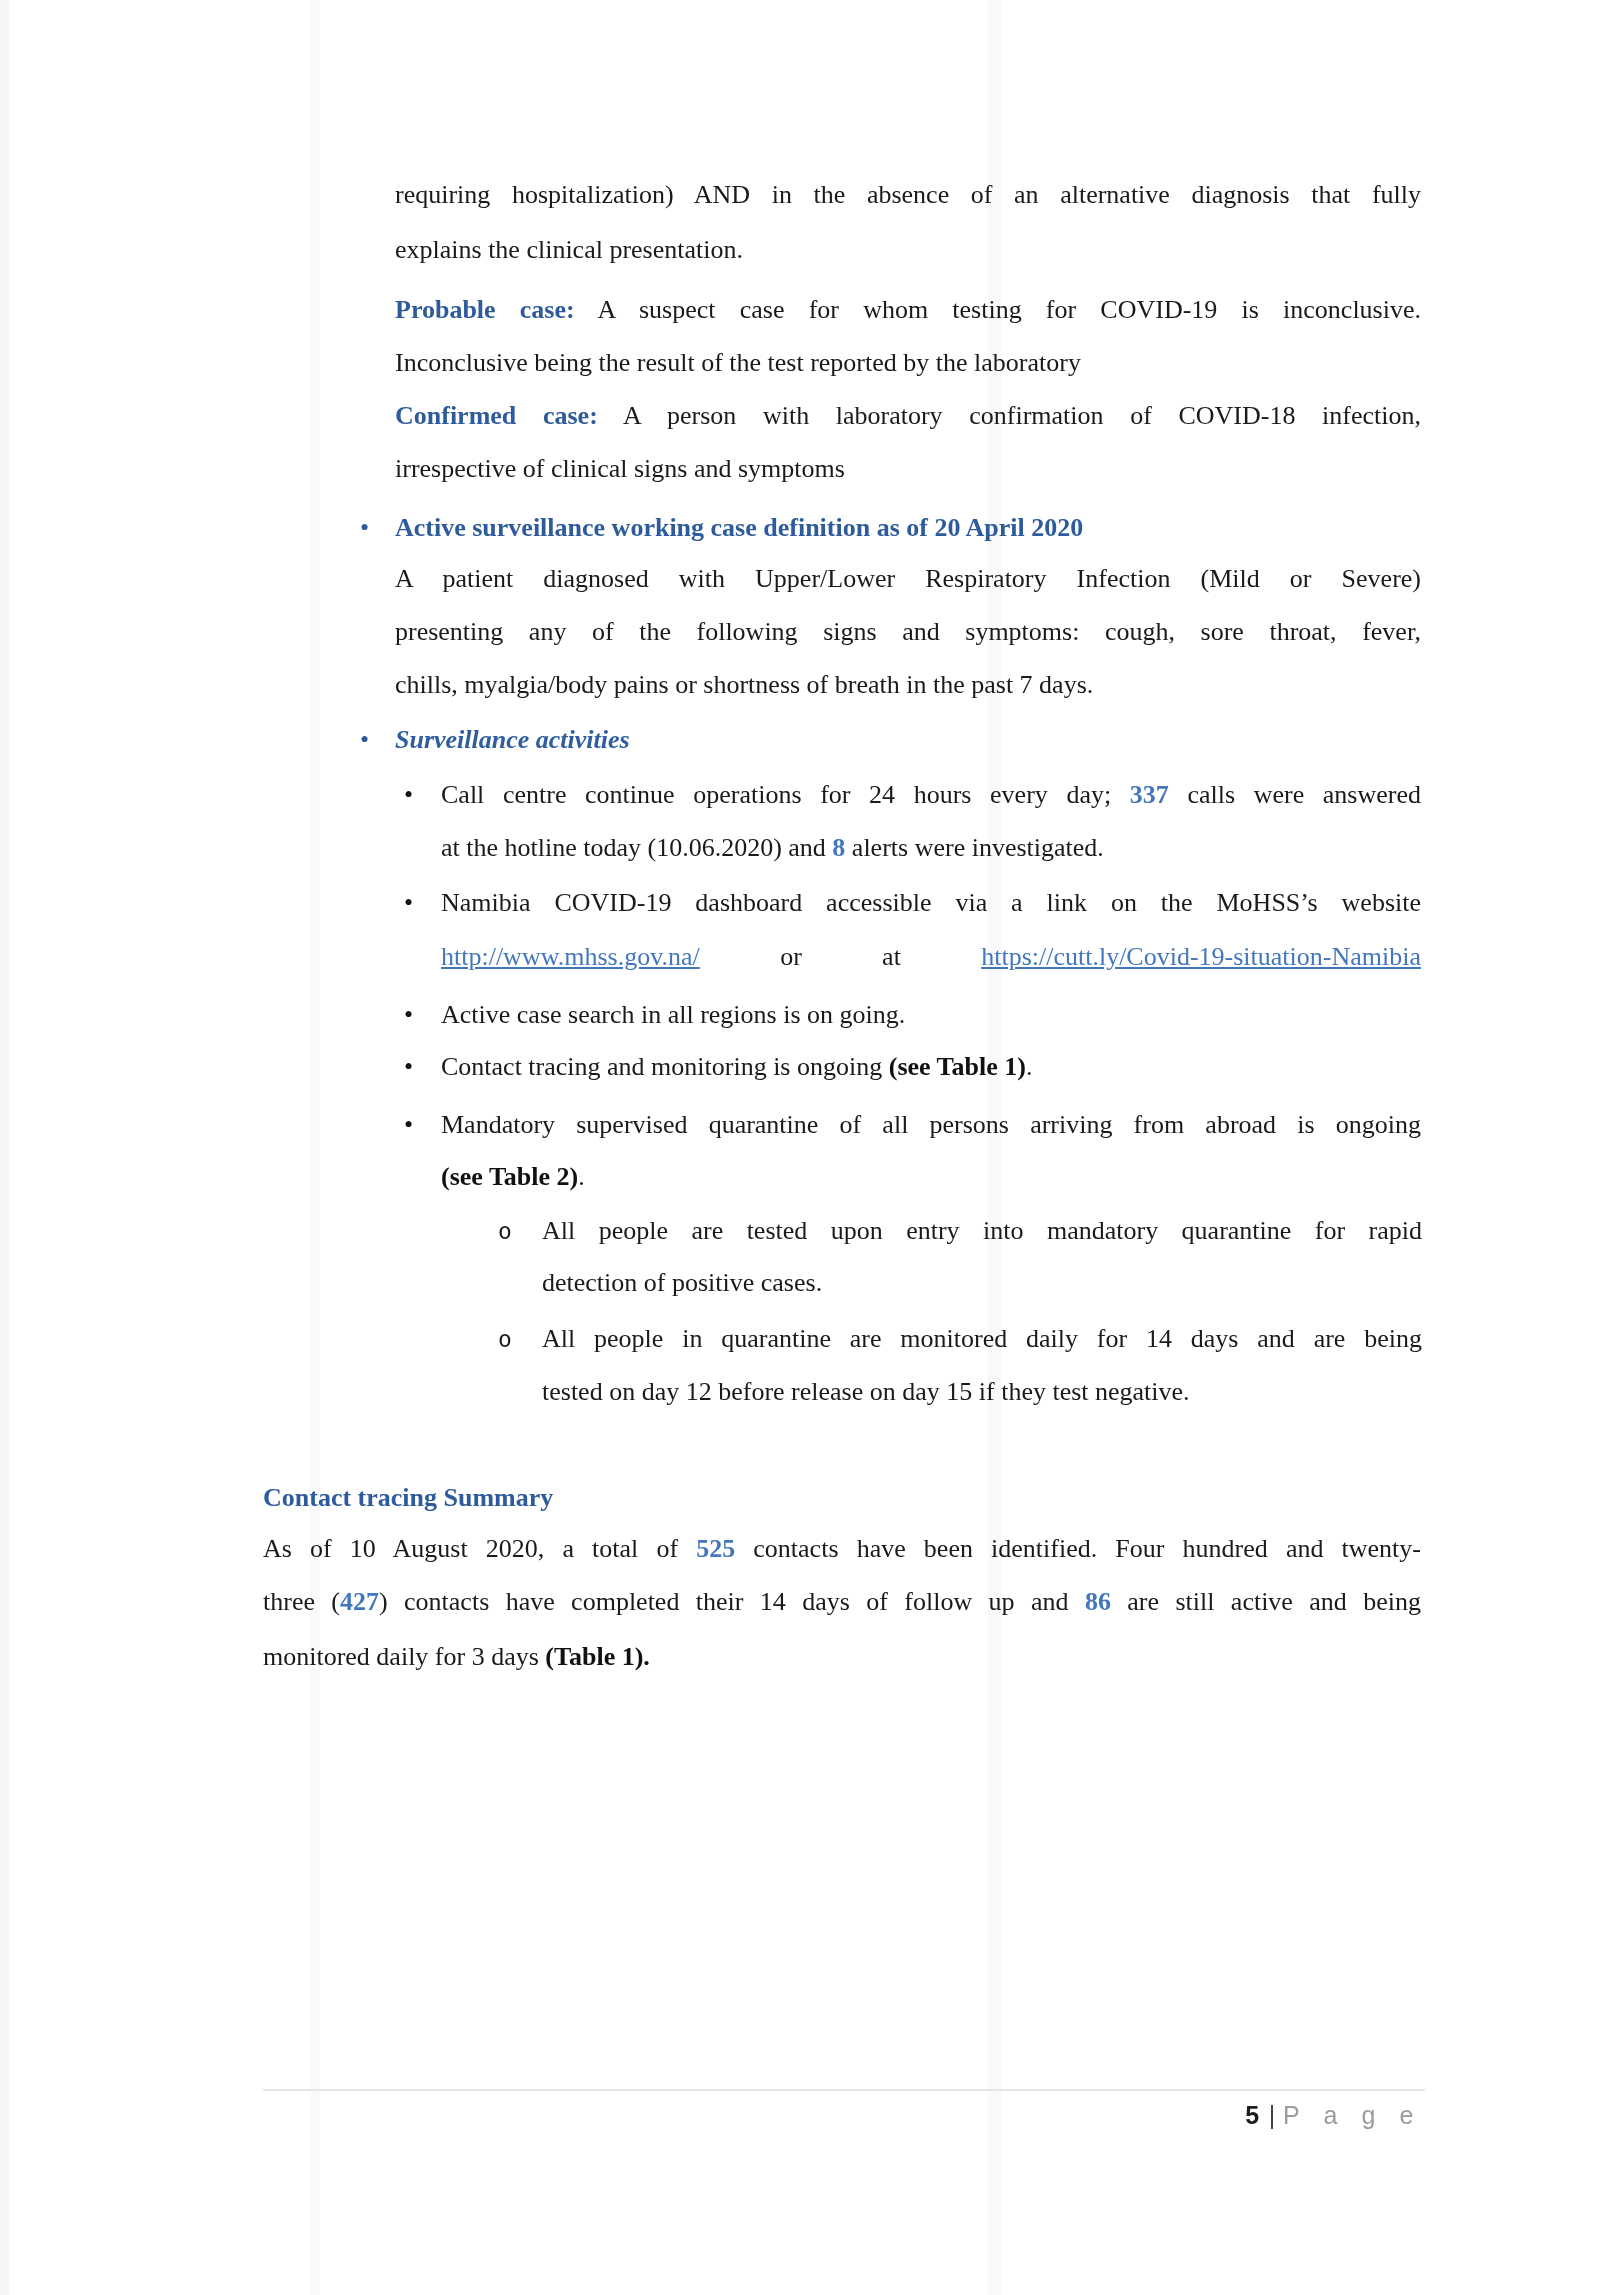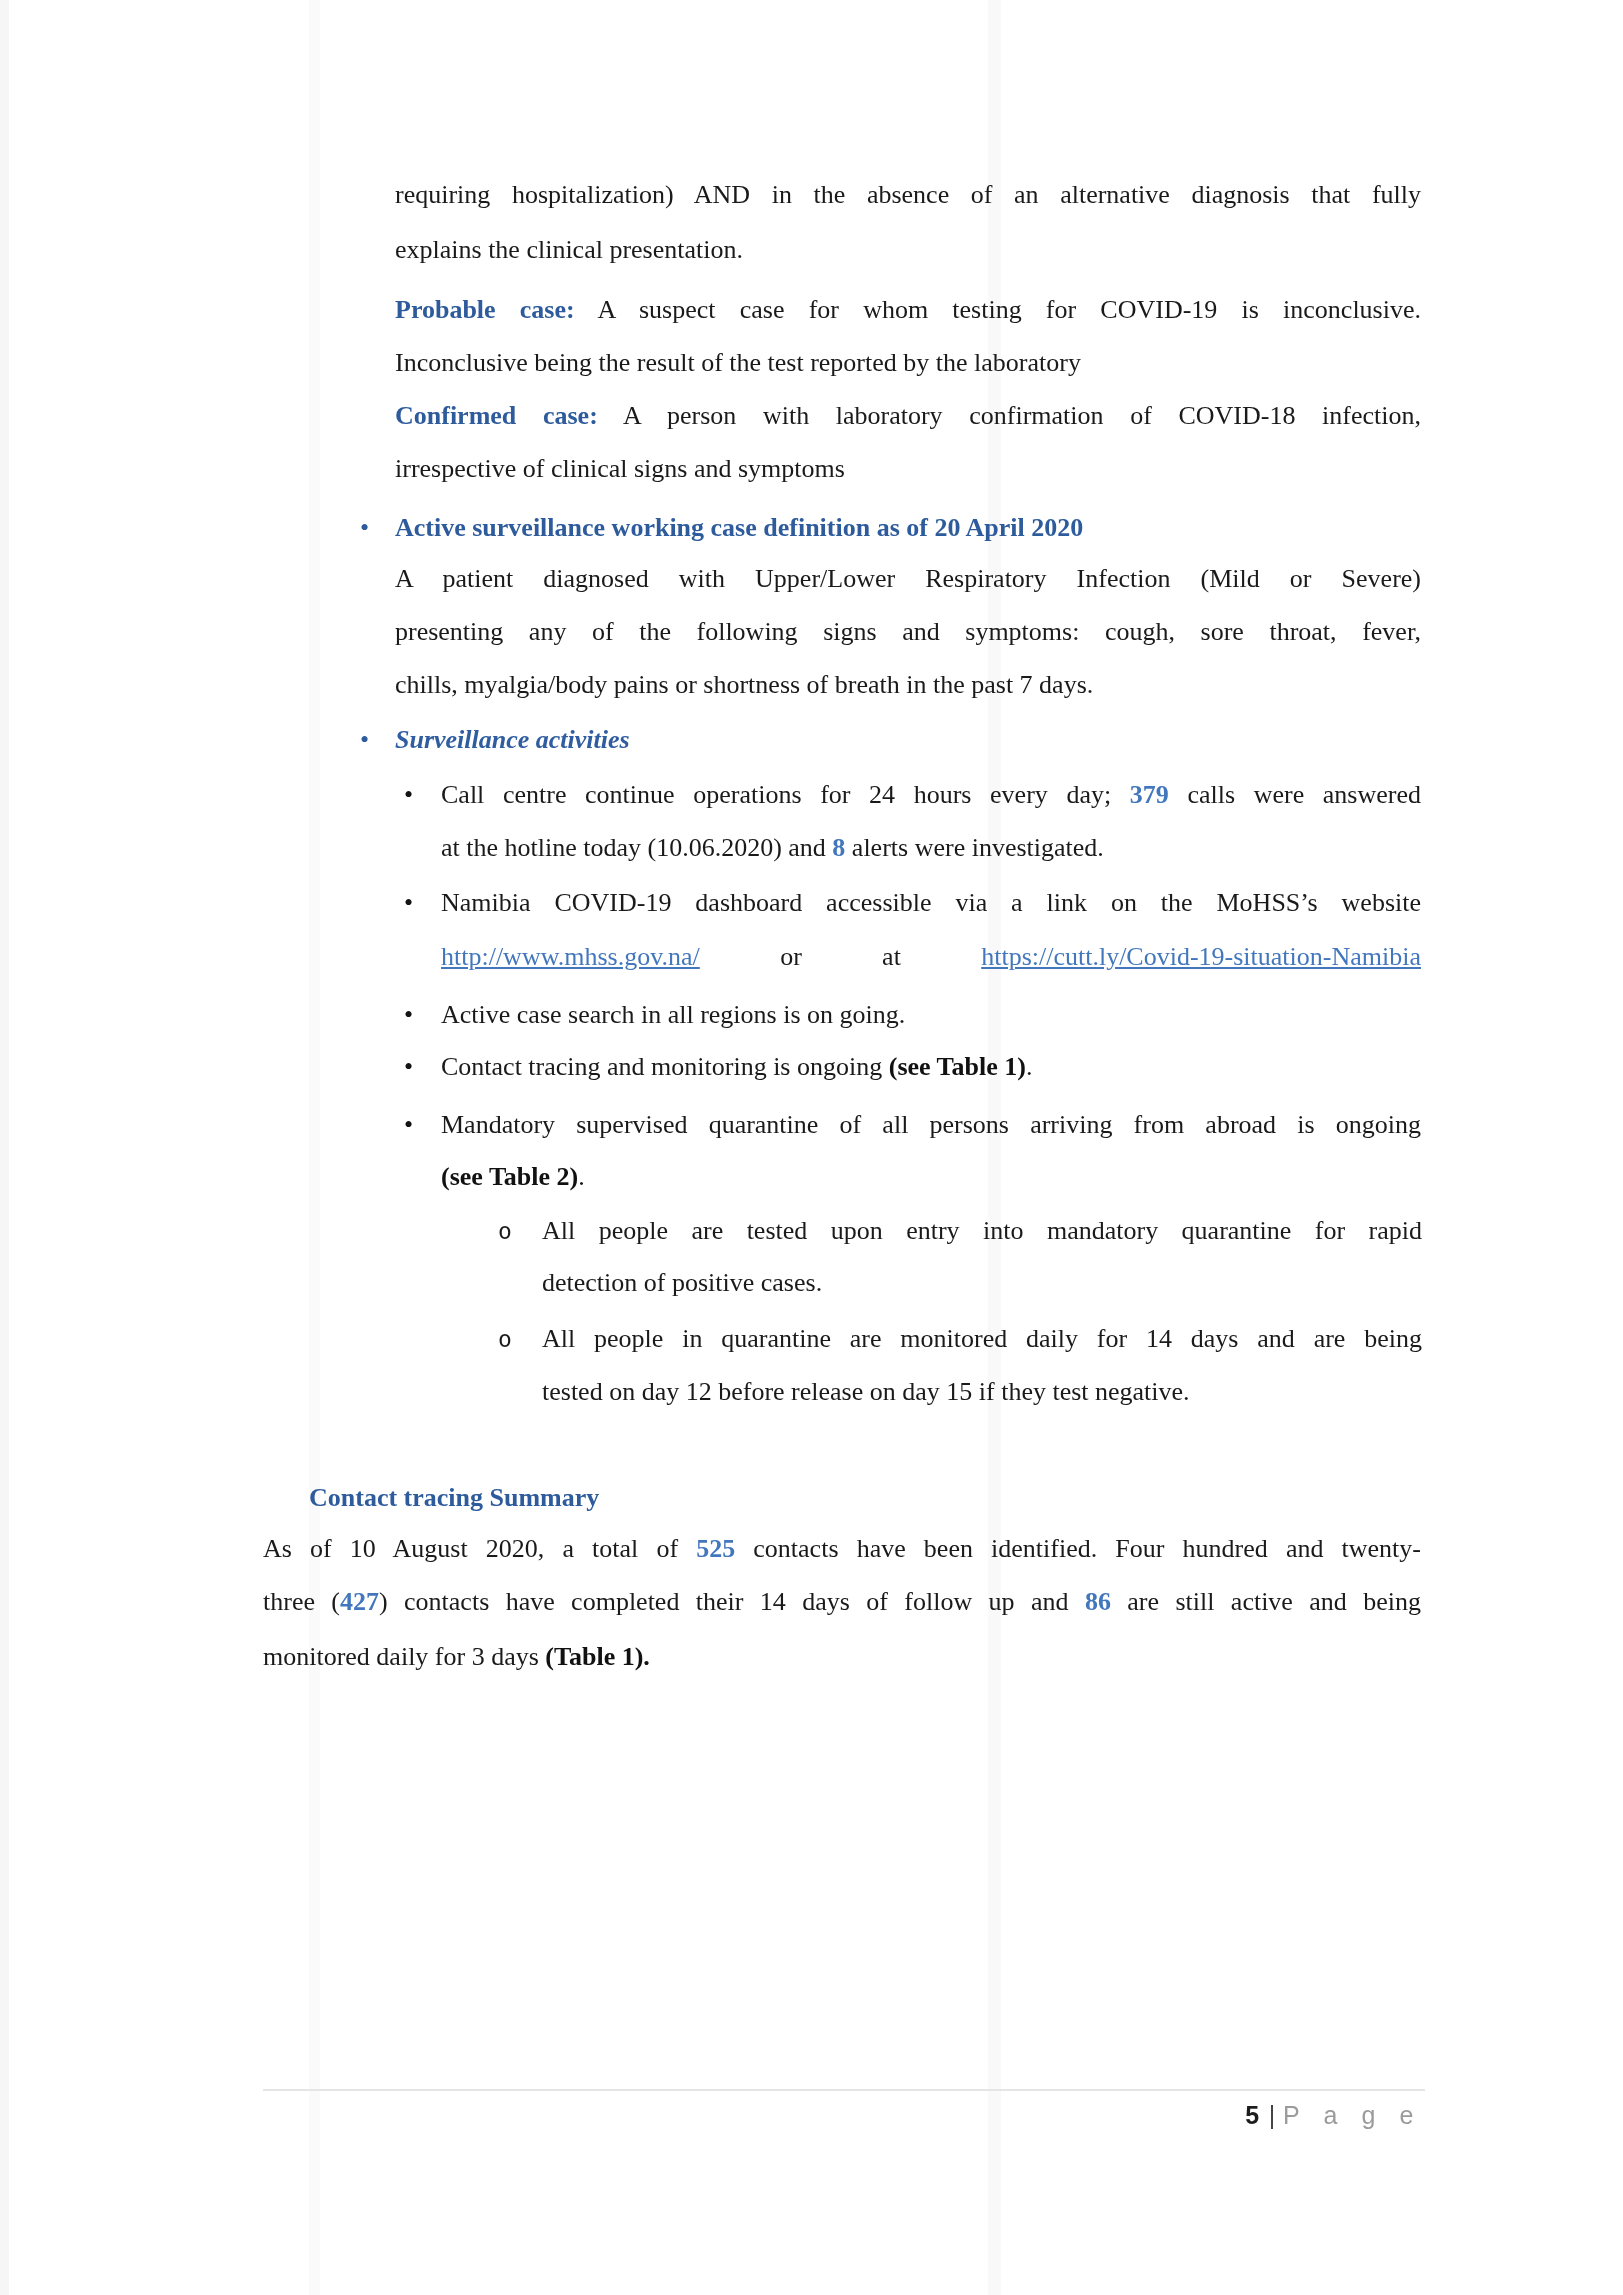--- a/index.html
+++ b/index.html
@@ -49,39 +49,39 @@
       <div class="line j" style="left: 395px; top: 398px; width: 1026px;"><span class="sg-lb">Confirmed case:</span><span class="sg-n"> A person with laboratory confirmation of COVID-18 infection,</span></div>
       <div class="line" style="left: 395px; top: 451px; width: 1026px;"><span class="sg-n">irrespective of clinical signs and symptoms</span></div>
       <span class="bullet blue" style="left: 360px; top: 510px;">•</span>
       <div class="line" style="left: 395px; top: 510px; width: 1026px;"><span class="sg-h">Active surveillance working case definition as of 20 April 2020</span></div>
       <div class="line j" style="left: 395px; top: 561px; width: 1026px;"><span class="sg-n">A patient diagnosed with Upper/Lower Respiratory Infection (Mild or Severe)</span></div>
       <div class="line j" style="left: 395px; top: 614px; width: 1026px;"><span class="sg-n">presenting any of the following signs and symptoms: cough, sore throat, fever,</span></div>
       <div class="line" style="left: 395px; top: 667px; width: 1026px;"><span class="sg-n">chills, myalgia/body pains or shortness of breath in the past 7 days.</span></div>
       <span class="bullet blue" style="left: 360px; top: 722px;">•</span>
       <div class="line" style="left: 395px; top: 722px; width: 1026px;"><span class="sg-hi">Surveillance activities</span></div>
       <span class="bullet" style="left: 404px; top: 777px;">•</span>
-      <div class="line j" style="left: 441px; top: 777px; width: 980px;"><span class="sg-n">Call centre continue operations for 24 hours every day; </span><span class="sg-num">379</span><span class="sg-n"> calls were answered</span></div>
+      <div class="line j" style="left: 441px; top: 777px; width: 980px;"><span class="sg-n">Call centre continue operations for 24 hours every day; </span><span class="sg-num">337</span><span class="sg-n"> calls were answered</span></div>
       <div class="line" style="left: 441px; top: 830px; width: 980px; font-family: Liberation Serif, serif;"><span class="sg-n">at the hotline today (10.06.2020) and </span><span class="sg-num">8</span><span class="sg-n"> alerts were investigated.</span></div>
       <span class="bullet" style="left: 404px; top: 885px;">•</span>
       <div class="line j" style="left: 441px; top: 885px; width: 980px;"><span class="sg-n">Namibia COVID-19 dashboard accessible via a link on the MoHSS’s website</span></div>
       <div class="line j" style="left: 441px; top: 939px; width: 980px;"><a class="sg-a" href="#">http://www.mhss.gov.na/</a><span class="sg-n"> or at </span><a class="sg-a" href="#">https://cutt.ly/Covid-19-situation-Namibia</a></div>
       <span class="bullet" style="left: 404px; top: 997px;">•</span>
       <div class="line" style="left: 441px; top: 997px; width: 980px;"><span class="sg-n">Active case search in all regions is on going.</span></div>
       <span class="bullet" style="left: 404px; top: 1049px;">•</span>
       <div class="line" style="left: 441px; top: 1049px; width: 980px;"><span class="sg-n">Contact tracing and monitoring is ongoing </span><span class="sg-b">(see Table 1)</span><span class="sg-n">.</span></div>
       <span class="bullet" style="left: 404px; top: 1107px;">•</span>
       <div class="line j" style="left: 441px; top: 1107px; width: 980px;"><span class="sg-n">Mandatory supervised quarantine of all persons arriving from abroad is ongoing</span></div>
       <div class="line" style="left: 441px; top: 1159px; width: 980px;"><span class="sg-b">(see Table 2)</span><span class="sg-n">.</span></div>
       <span class="bullet circ" style="left: 498px; top: 1213px;">o</span>
       <div class="line j" style="left: 542px; top: 1213px; width: 880px;"><span class="sg-n">All people are tested upon entry into mandatory quarantine for rapid</span></div>
       <div class="line" style="left: 542px; top: 1265px; width: 880px;"><span class="sg-n">detection of positive cases.</span></div>
       <span class="bullet circ" style="left: 498px; top: 1321px;">o</span>
       <div class="line j" style="left: 542px; top: 1321px; width: 880px;"><span class="sg-n">All people in quarantine are monitored daily for 14 days and are being</span></div>
       <div class="line" style="left: 542px; top: 1374px; width: 880px;"><span class="sg-n">tested on day 12 before release on day 15 if they test negative.</span></div>
-      <div class="line" style="left: 263px; top: 1480px; width: 1158px; margin-left: 46px;"><span class="sg-h">Contact tracing Summary</span></div>
+      <div class="line" style="left: 263px; top: 1480px; width: 1158px;"><span class="sg-h">Contact tracing Summary</span></div>
       <div class="line j" style="left: 263px; top: 1531px; width: 1158px;"><span class="sg-n">As of 10 August 2020, a total of </span><span class="sg-num">525</span><span class="sg-n"> contacts have been identified. Four hundred and twenty-</span></div>
       <div class="line j" style="left: 263px; top: 1584px; width: 1158px;"><span class="sg-n">three (</span><span class="sg-num">427</span><span class="sg-n">) contacts have completed their 14 days of follow up and </span><span class="sg-num">86</span><span class="sg-n"> are still active and being</span></div>
       <div class="line" style="left: 263px; top: 1639px; width: 1158px;"><span class="sg-n">monitored daily for 3 days </span><span class="sg-b">(Table 1).</span></div>
     </div>
 
   <div class="footer-divider"></div>
   <div class="footer">
     <span class="num">5</span><span class="sep">|</span><span class="pg">P a g e</span>
   </div>
 </div>

